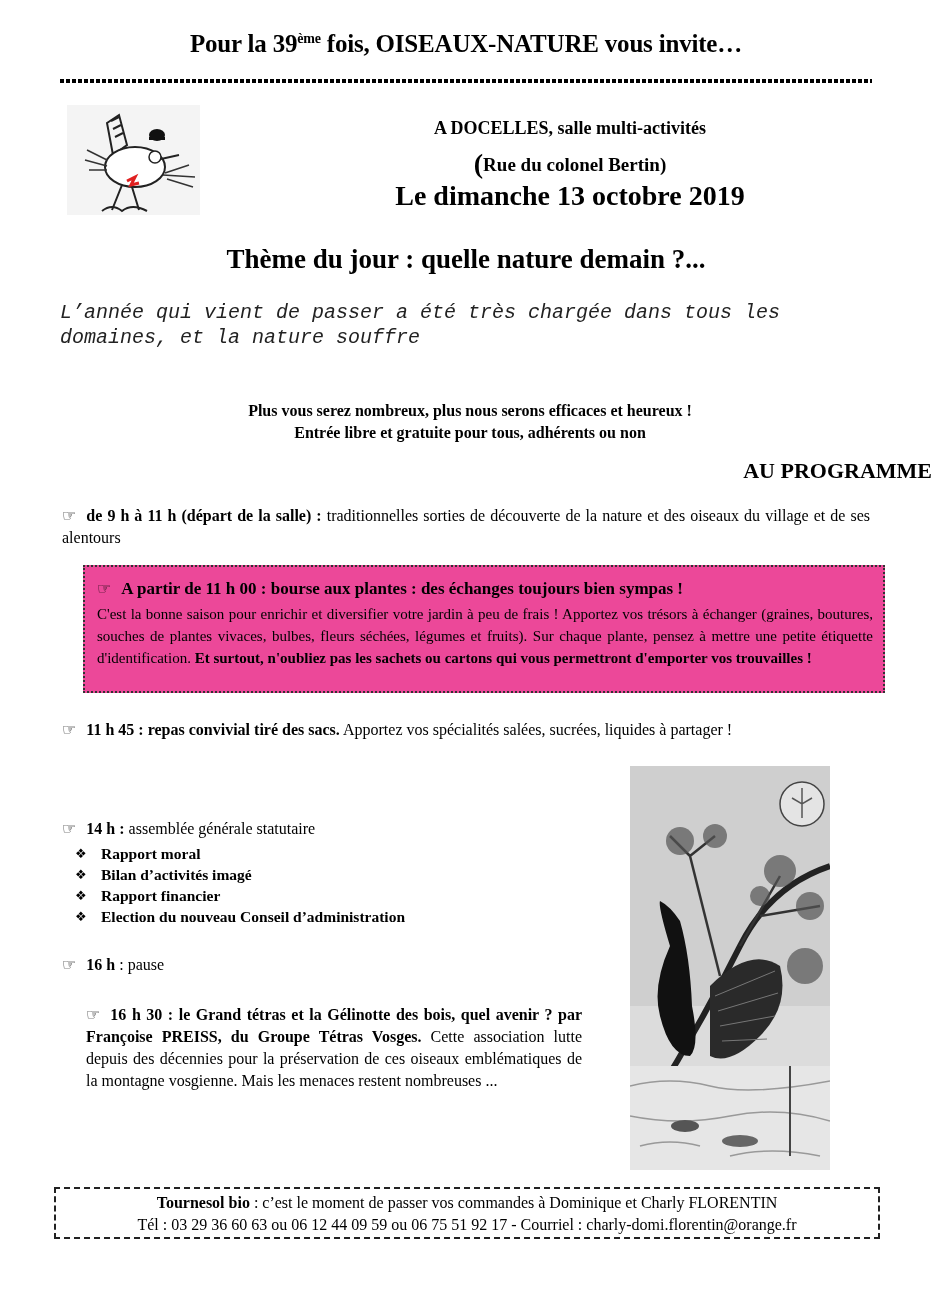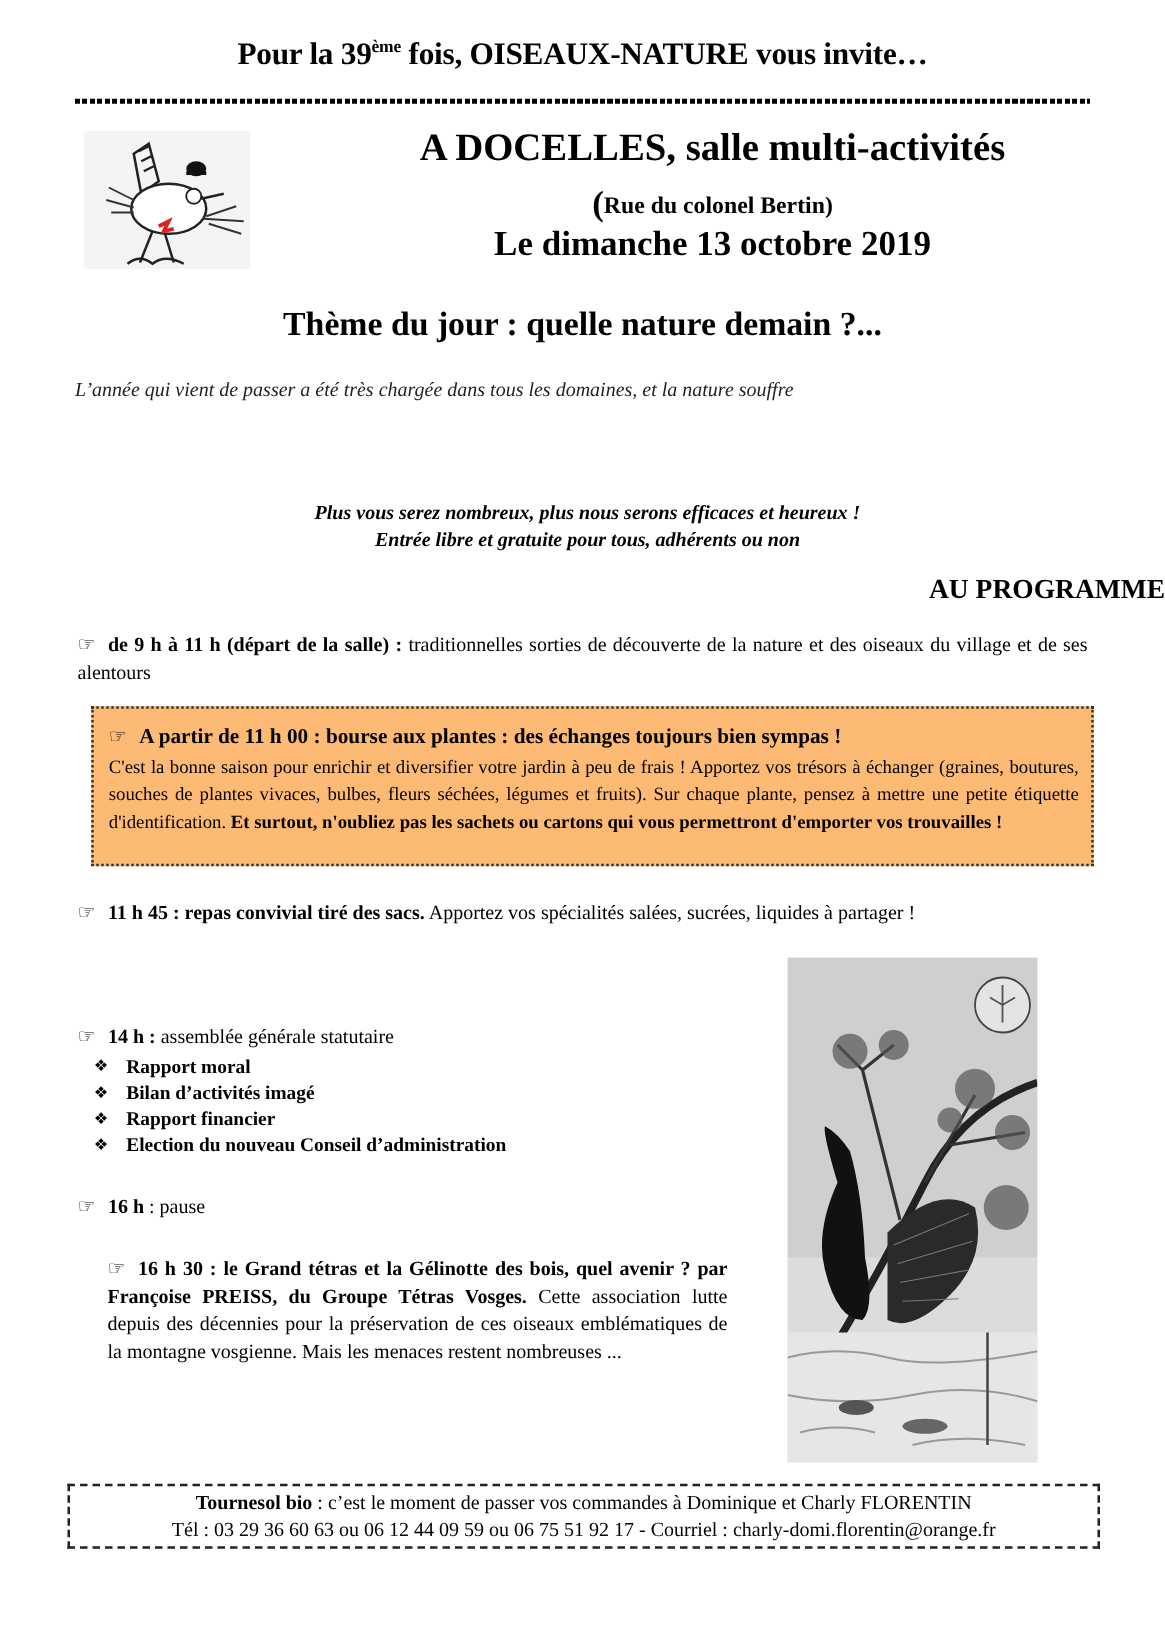--- a/index.html
+++ b/index.html
@@ -16,48 +16,48 @@
     .dashrule {
       left: 60px; width: 812px; top: 79px; height: 4px;
       background: repeating-linear-gradient(90deg, #000 0 4px, transparent 4px 6px);
     }
     .logo {
       left: 67px; top: 105px; width: 133px; height: 110px; background: #f4f4f4;
     }
     .venue {
       left: 270px; width: 600px; text-align: center; font-weight: bold;
     }
-    .v1 { top: 100px; font-size: 31px; }
+    .v1 { top: 118px; font-size: 18px; }
     .v2 { top: 148px; font-size: 19px; }
     .v2 .bigparen { font-size: 28px; vertical-align: -2px; }
     .v3 { top: 180px; font-size: 28px; }
     .theme {
       left: 0; width: 932px; top: 244px; text-align: center;
       font-size: 27px; font-weight: bold; padding-left: 0;
     }
     .intro {
       left: 60px; width: 820px; top: 300px; font-style: italic;
-      font-size: 16px; line-height: 25px; color: #222;
+      font-size: 20px; line-height: 25px; color: #222; font-family: Liberation Mono, monospace;
     }
     .slogan {
       left: 60px; width: 820px; top: 400px; text-align: center;
-      font-style: italic; font-weight: bold; font-size: 16px; line-height: 22px;
+      font-weight: bold; font-size: 16px; line-height: 22px;
     }
     .prog-head {
       left: 0; width: 932px; top: 458px; text-align: right;
       font-size: 22px; font-weight: bold;
     }
     .item {
       left: 62px; width: 808px; font-size: 16px; line-height: 22px; text-align: justify;
     }
     .hand { font-size: 16px; margin-right: 10px; font-family: "DejaVu Sans", sans-serif; }
     .i1 { top: 505px; }
     .box {
-      left: 73px; top: 565px; width: 802px; height: 128px; box-sizing: border-box;
-      border: 2px dotted #333; background: #fdba74; padding: 10px 10px 0 12px;
+      left: 83px; top: 565px; width: 802px; height: 128px; box-sizing: border-box;
+      border: 2px dotted #333; background: #ec4899; padding: 10px 10px 0 12px;
     }
     .box-head { font-size: 17px; font-weight: bold; line-height: 24px; }
     .box-body { font-size: 15px; line-height: 22px; text-align: justify; margin-top: 2px; }
     .i3 { top: 719px; }
     .i4 { top: 818px; width: 480px; }
     .bullets { left: 75px; top: 843px; list-style: none; margin: 0; padding: 0; font-size: 15.5px; font-weight: bold; line-height: 21px; }
     .bullets li { display: flex; align-items: center; }
     .bullets .diamond { width: 26px; font-size: 13px; font-family: "DejaVu Sans", sans-serif; }
     .i5 { top: 954px; width: 480px; }
     .i6 { top: 1004px; width: 496px; font-size: 16px; line-height: 22px; margin-left: 24px; }

